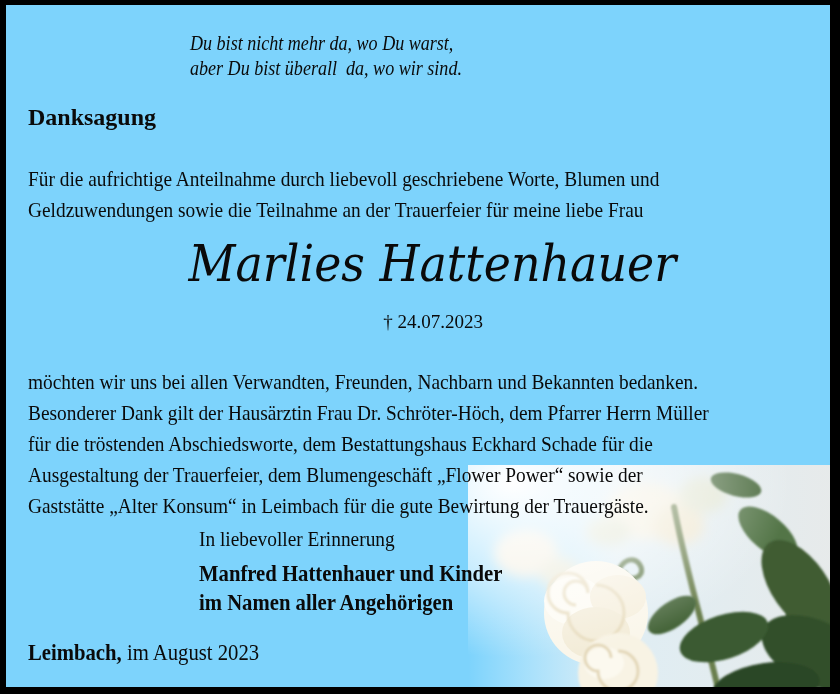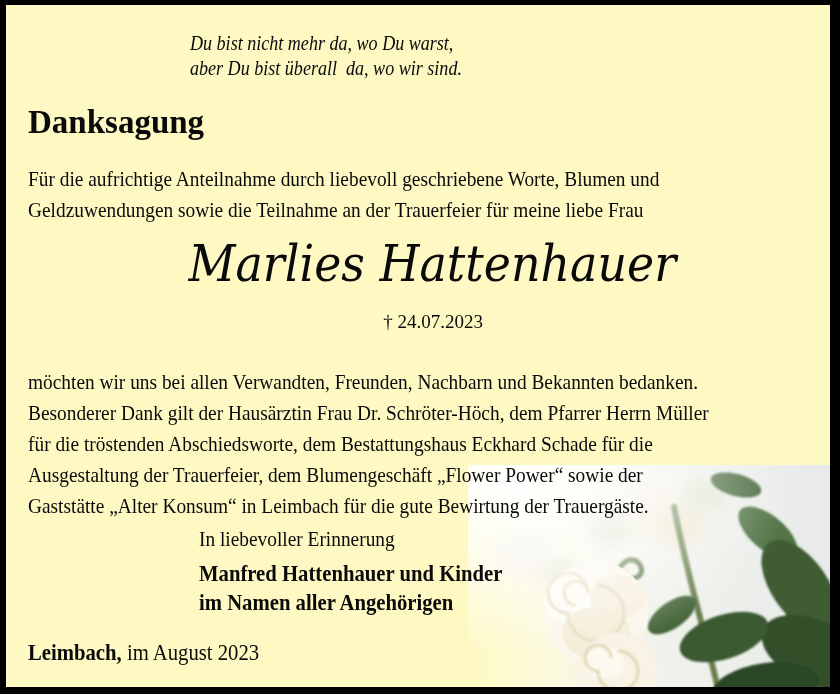--- a/index.html
+++ b/index.html
@@ -1,39 +1,39 @@
 <!DOCTYPE html>
 <html><head>
 <meta charset="utf-8">
 <style>
   html,body{margin:0;padding:0;background:#888;}
   .page{
     position:relative;
     width:840px;height:694px;
     box-sizing:border-box;
-    background:#fef9c3;
+    background:#7dd3fc;
     border-style:solid;border-color:#000;
     border-width:5px 10px 7px 6px;
     overflow:hidden;
     font-family:"Liberation Serif", serif;
     color:#0a0a0a;
   }
   .abs{position:absolute;}
   .pre{white-space:pre;}
   .nowrap{white-space:nowrap;}
 
   .epigraph{
     left:184px;top:26px;
     font-style:italic;font-size:21px;line-height:25px;
     transform:scaleX(.86);transform-origin:0 0;
     z-index:2;
   }
   .heading{
     left:22px;top:99px;
-    font-weight:bold;font-size:33px;
+    font-weight:bold;font-size:24px;
     z-index:2;
   }
   .bodytext{
     font-size:22px;line-height:31px;
     transform:scaleX(.88);transform-origin:0 0;
     z-index:2;
   }
   .intro{left:22px;top:158px;}
   .thanks{left:22px;top:361px;}
   .bodytext span{display:block;white-space:pre;}

